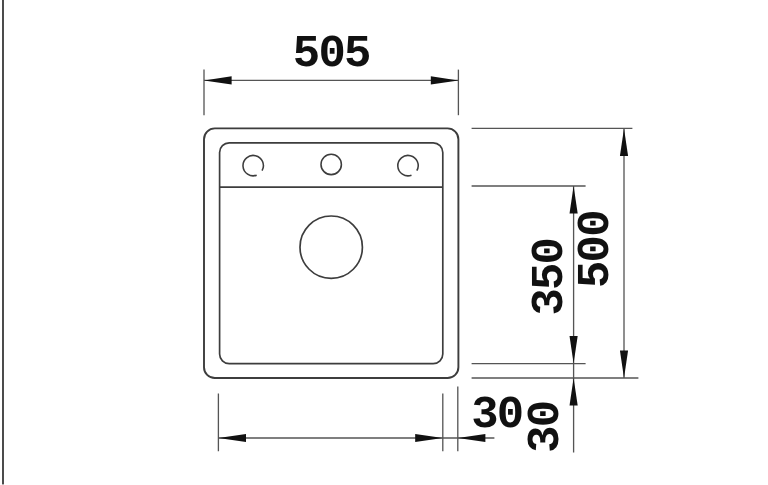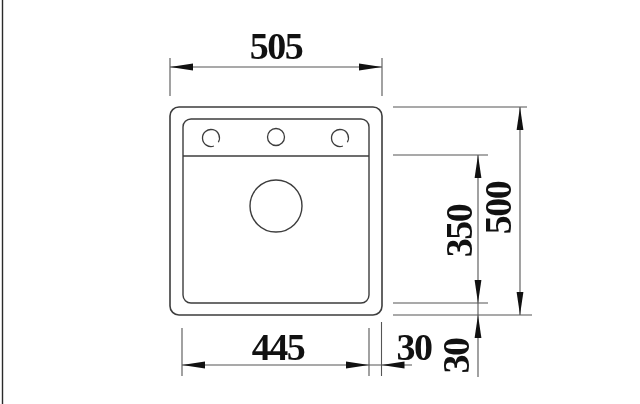--- a/index.html
+++ b/index.html
@@ -1,21 +1,21 @@
 <!DOCTYPE html>
 <html><head>
 <meta charset="utf-8">
 <style>
   html,body{margin:0;padding:0;background:#ffffff;}
   .stage{
     position:relative;
     width:636px;height:404px;
     background:#ffffff;
     overflow:hidden;
-    font-family:Liberation Serif, serif;
+    font-family:Liberation Mono, monospace;
   }
   .stage svg{position:absolute;left:0;top:0;}
   .dim-label{
     position:absolute;
     font-weight:bold;
     font-size:38px;
     letter-spacing:-1.5px;
     color:#111111;
     white-space:nowrap;
     transform:translate(-50%,-50%);
@@ -95,19 +95,18 @@
       <polygon points="381.5,365 404.5,361.6 404.5,368.4"></polygon>
     </g>
   </svg>
 
   <div class="dim-label" style="left:276px;top:46px;">505</div>
 
   <div class="dim-label vertical" style="left:498px;top:208px;">500</div>
 
   <div class="dim-label vertical" style="left:459px;top:231px;">350</div>
 
-  <div class="dim-label" style="left:278px;top:347px;">445</div>
 
   <div class="dim-label" style="left:414px;top:347px;">30</div>
 
   <div class="dim-label vertical" style="left:456px;top:356px;">30</div>
 
 </div>
 
 </body></html>

